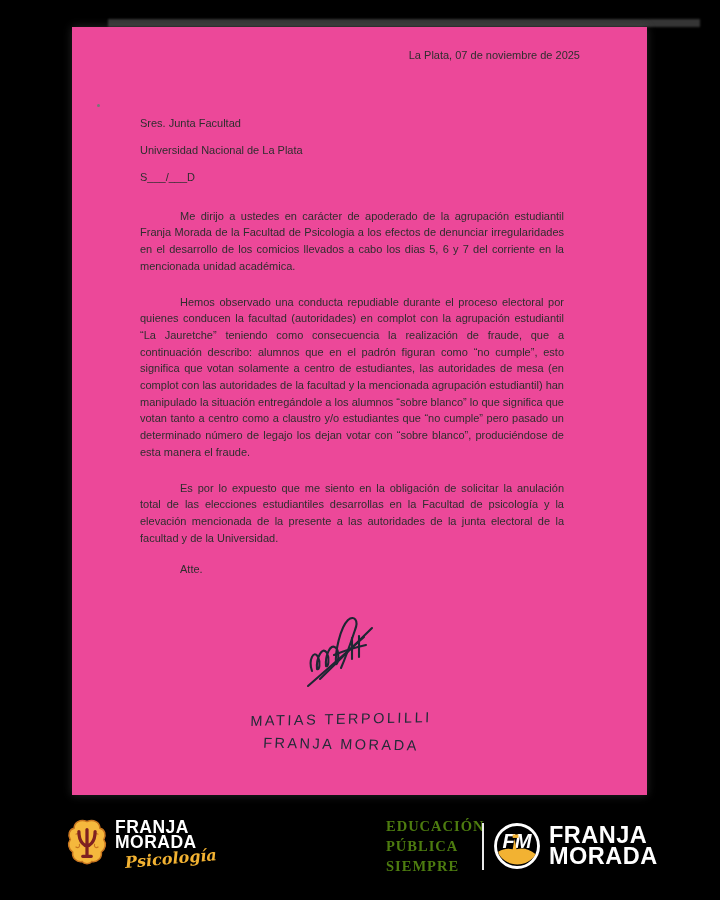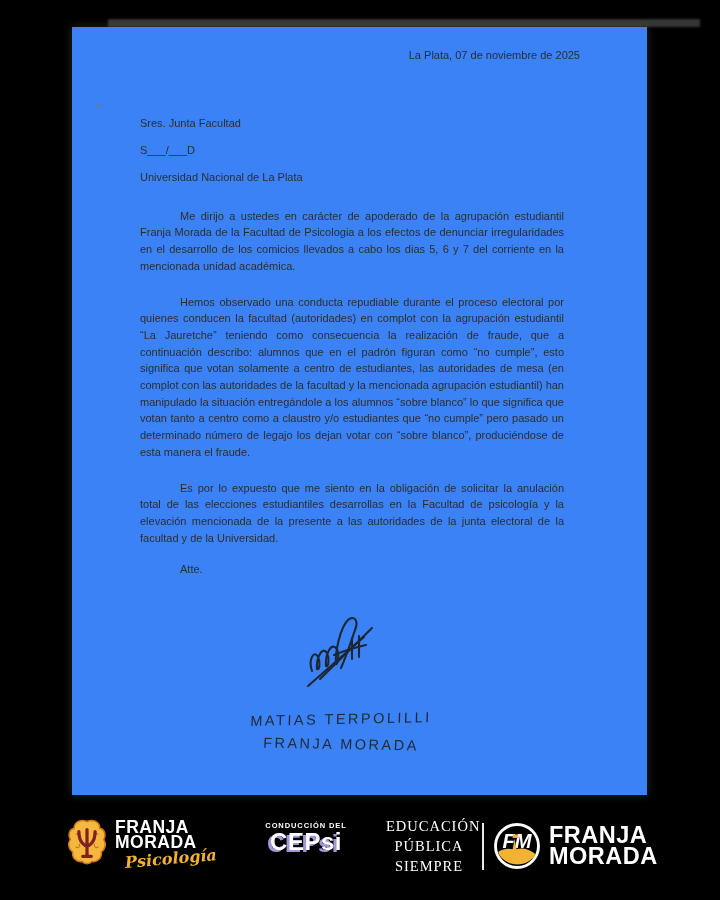--- a/index.html
+++ b/index.html
@@ -7,21 +7,21 @@
     width:720px;height:900px;position:relative;overflow:hidden;
     background:#000;font-family:"Liberation Sans",sans-serif;
   }
   .stage{position:absolute;inset:0;}
   
   .scan-band{position:absolute;left:108px;top:19px;width:592px;height:8px;
     background:#3f3f3f;opacity:.85;filter:blur(1px);}
   
   .paper{
     position:absolute;left:72px;top:27px;width:575px;height:768px;
-    background:#3b82f6;color:#2e2e2e;
+    background:#ec4899;color:#2e2e2e;
     box-shadow:0 0 9px rgba(140,140,140,.28);
     box-sizing:border-box;padding:20px 67px 0 68px;
     font-size:11px;line-height:16.7px;
   }
   .speck{position:absolute;left:25px;top:77px;width:3px;height:3px;background:#777;border-radius:50%;}
   .date-line{text-align:right;white-space:nowrap;}
   .recipient{margin-top:46px;}
   .recipient div{line-height:27px;white-space:pre;}
   .letter-body{margin-top:17px;}
   .para{margin:0 16px 19px 0;text-indent:40px;text-align:justify;}
@@ -37,42 +37,42 @@
   .logo-psi{position:absolute;left:58px;top:8px;display:flex;align-items:flex-start;}
   .logo-psi .txt{margin-left:7px;margin-top:2px;}
   .logo-psi .big{color:#fff;font-weight:800;font-size:17.5px;line-height:15px;letter-spacing:.5px;}
   .logo-psi .script{font-family:"DejaVu Serif",serif;font-style:italic;font-weight:700;
     color:#f2b232;font-size:16px;line-height:16px;transform:rotate(-5deg);margin-top:1px;margin-left:10px;}
   .logo-cepsi{position:absolute;left:252px;top:11px;width:92px;text-align:center;color:#fff;}
   .logo-cepsi .small{font-size:7.5px;font-weight:700;letter-spacing:.9px;}
   .logo-cepsi .main{font-size:24px;font-weight:800;letter-spacing:.5px;line-height:24px;
     text-shadow:-3px 2px 0 #9d99d9;}
   .footer-right{position:absolute;left:378px;top:6px;display:flex;align-items:center;}
-  .slogan{width:86px;text-align:center;color:#ffffff;font-family:"Liberation Serif",serif;
-    font-size:14.5px;line-height:20px;letter-spacing:1px;}
+  .slogan{width:86px;text-align:left;color:#4d7c0f;font-family:"Liberation Serif",serif;
+    font-size:14.5px;line-height:20px;letter-spacing:1px;font-weight:bold;}
   .v-divider{width:2px;height:47px;background:#e9e9e9;margin:0 9px 0 10px;}
   .fm-circle{width:48px;height:48px;}
   .fm-text{margin-left:8px;color:#fff;font-weight:800;font-size:23.5px;line-height:21.5px;letter-spacing:.5px;}
 </style>
 </head>
 <body>
 
 <div class="stage">
 
   <div class="scan-band"></div>
 
   <div class="paper">
     <div class="speck"></div>
 
     <div class="date-line">La Plata, 07 de noviembre de 2025</div>
 
     <div class="recipient">
         <div>Sres. Junta Facultad</div>
+        <div>Universidad Nacional de La Plata</div>
         <div>S___/___D</div>
-        <div>Universidad Nacional de La Plata</div>
       </div>
 
     <div class="letter-body">
         <p class="para">Me dirijo a ustedes en carácter de apoderado de la agrupación estudiantil Franja Morada de la Facultad de Psicologia a los efectos de denunciar irregularidades en el desarrollo de los comicios llevados a cabo los dias 5, 6 y 7 del corriente en la mencionada unidad académica.</p>
         <p class="para">Hemos observado una conducta repudiable durante el proceso electoral por quienes conducen la facultad (autoridades) en complot con la agrupación estudiantil “La Jauretche” teniendo como consecuencia la realización de fraude, que a continuación describo: alumnos que en el padrón figuran como “no cumple”, esto significa que votan solamente a centro de estudiantes,  las autoridades de mesa (en complot con las autoridades de la facultad y la mencionada agrupación estudiantil) han manipulado la situación entregándole a los alumnos “sobre blanco” lo que significa que votan tanto a centro como a claustro y/o estudiantes que “no cumple” pero pasado un determinado número de legajo los dejan votar con “sobre blanco”, produciéndose de esta manera el fraude.</p>
         <p class="para">Es por lo expuesto que me siento en la obligación de solicitar la anulación total de las elecciones estudiantiles desarrollas en la Facultad de psicología  y la elevación mencionada de la presente a las autoridades de la junta electoral de la facultad y de la Universidad.</p>
       </div>
 
     <div class="closing">Atte.</div>
 
@@ -102,24 +102,20 @@
         <path d="M10,17 C13,15 15,17 15,20 M34,17 C31,15 29,17 29,20 M10,30 C13,32 15,30 14,27 M34,30 C31,32 29,30 30,27" stroke="#c8751f" stroke-width="1.2" fill="none"></path>
         <path d="M22,12 L22,40 M13.5,14 C13.5,26 20,29 22,29 M30.5,14 C30.5,26 24,29 22,29 M17.5,40 L26.5,40" stroke="#7e2121" stroke-width="3.4" fill="none" stroke-linecap="round"></path>
       </svg>
       <div class="txt">
         <div class="big">FRANJA</div>
         <div class="big">MORADA</div>
         <div class="script">Psicología</div>
       </div>
     </div>
 
-    <div class="logo-cepsi">
-      <div class="small">CONDUCCIÓN DEL</div>
-      <div class="main">CEPsi</div>
-    </div>
 
     <div class="footer-right">
       <div class="slogan">
           <div>EDUCACIÓN</div>
           <div>PÚBLICA</div>
           <div>SIEMPRE</div>
         </div>
       <div class="v-divider"></div>
       <svg class="fm-circle" viewBox="0 0 50 50">
         <circle cx="25" cy="25" r="22.4" fill="none" stroke="#fff" stroke-width="3"></circle>

